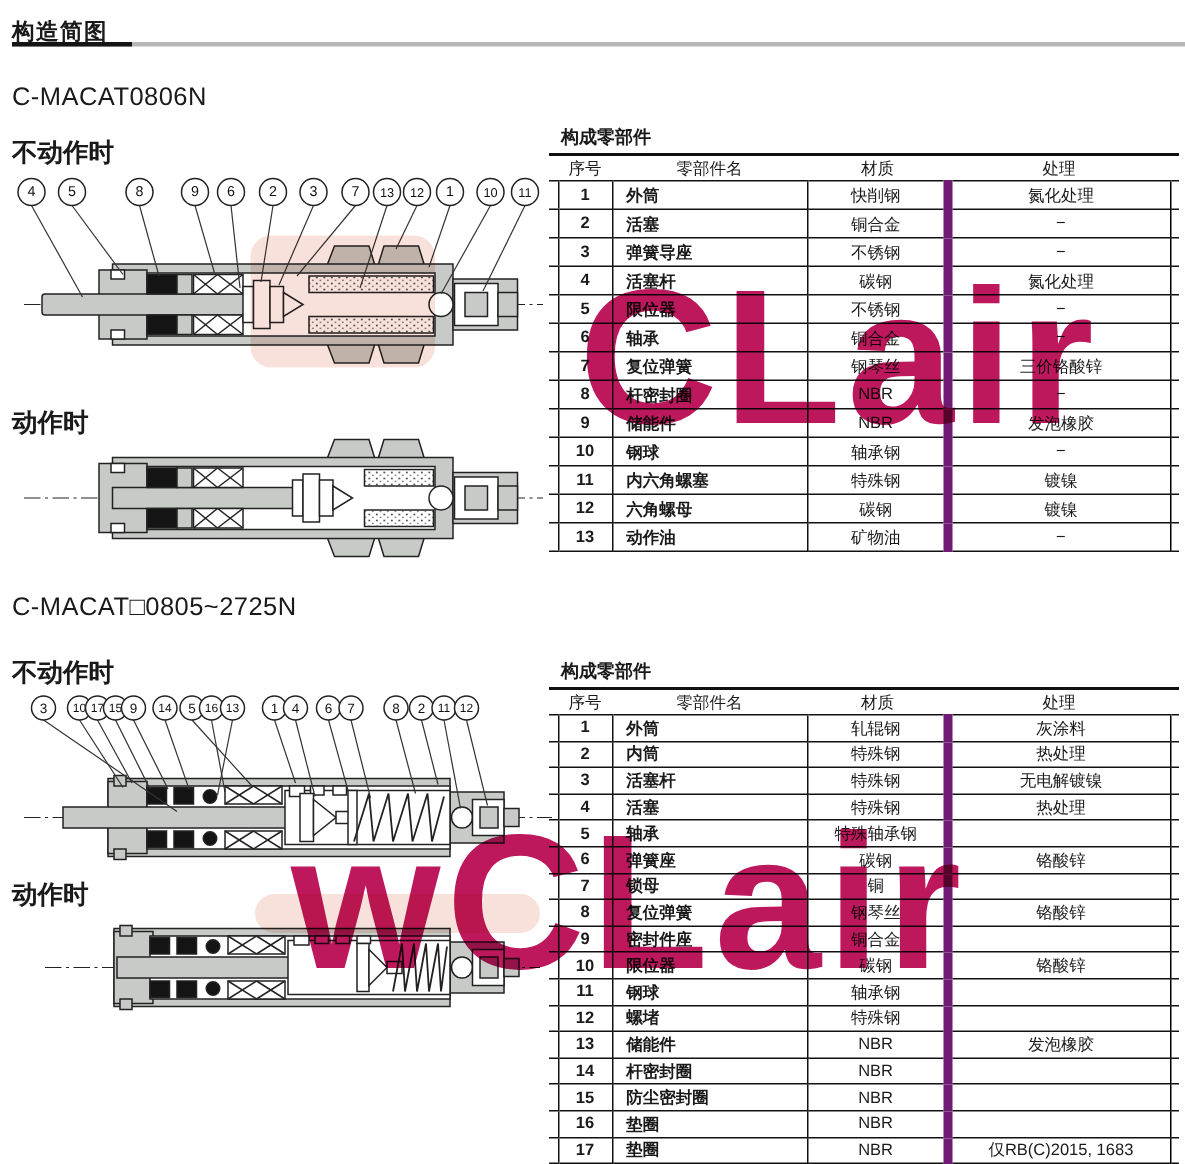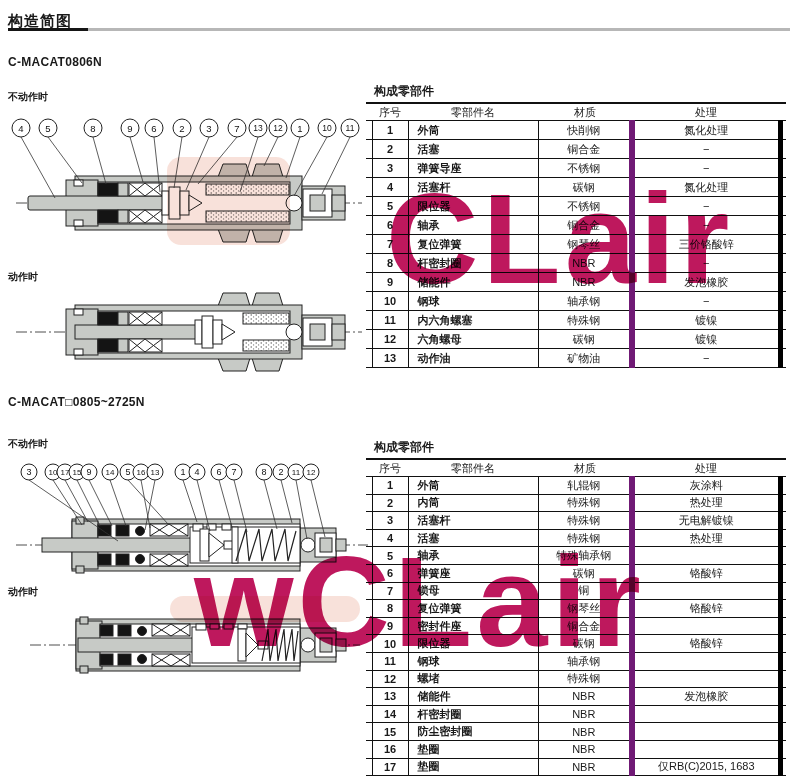--- a/index.html
+++ b/index.html
@@ -4,35 +4,35 @@
 <style>
   html,body{margin:0;padding:0;background:#fff;}
   body{width:790px;height:776px;position:relative;overflow:hidden;
        font-family:"Liberation Sans","DejaVu Sans",sans-serif;color:#1a1a1a;}
   .abs{position:absolute;}
   
   .page-title{left:8px;top:12px;font-size:15px;font-weight:bold;letter-spacing:1px;}
   .rule-gray{left:8px;top:28px;width:782px;height:3px;background:#b7b7b7;}
   .rule-dark{left:8px;top:28px;width:80px;height:3px;background:#151515;}
   
-  .model{left:8px;font-size:12px;font-weight:bold;letter-spacing:.3px;}
-  .state{left:8px;font-size:10px;font-weight:bold;}
+  .model{left:8px;font-size:17px;font-weight:normal;letter-spacing:.3px;}
+  .state{left:8px;font-size:17px;font-weight:bold;}
   
   .tblwrap{left:366px;width:424px;}
   .tbltitle{font-size:12px;font-weight:bold;margin:0 0 2px 8px;}
   table{border-collapse:collapse;table-layout:fixed;width:420px;font-size:11px;}
   th,td{padding:0;margin:0;overflow:hidden;white-space:nowrap;}
   thead th{border-top:2px solid #111;border-bottom:1px solid #111;
            font-weight:normal;height:16px;}
   td{border-bottom:1px solid #111;height:18px;text-align:center;}
   .tbl-b td{height:16.6px;}
   .c-num{border-left:1px solid #111;border-right:1px solid #111;font-weight:bold;}
   .c-name{border-right:1px solid #111;text-align:left;padding-left:9px;font-weight:bold;}
   .c-mat{border-right:6px solid #701a75;}
-  .c-proc{border-right:5px solid #000000;}
+  .c-proc{border-right:1px solid #000000;}
   .c-edge{border:none;border-bottom:1px solid #111;}
   thead .c-edge{border-top:2px solid #111;border-bottom:1px solid #111;}
   
   .wm{pointer-events:none;mix-blend-mode:multiply;z-index:9;font-weight:bold;}
   .wm-text{color:#be185d;font-size:128px;letter-spacing:4px;
            font-family:"Liberation Sans",sans-serif;padding-left:14px;}
   .wm-blob{background:#f3c9bc;opacity:.55;border-radius:14px;}
   svg{display:block;}
 </style>
 </head>

